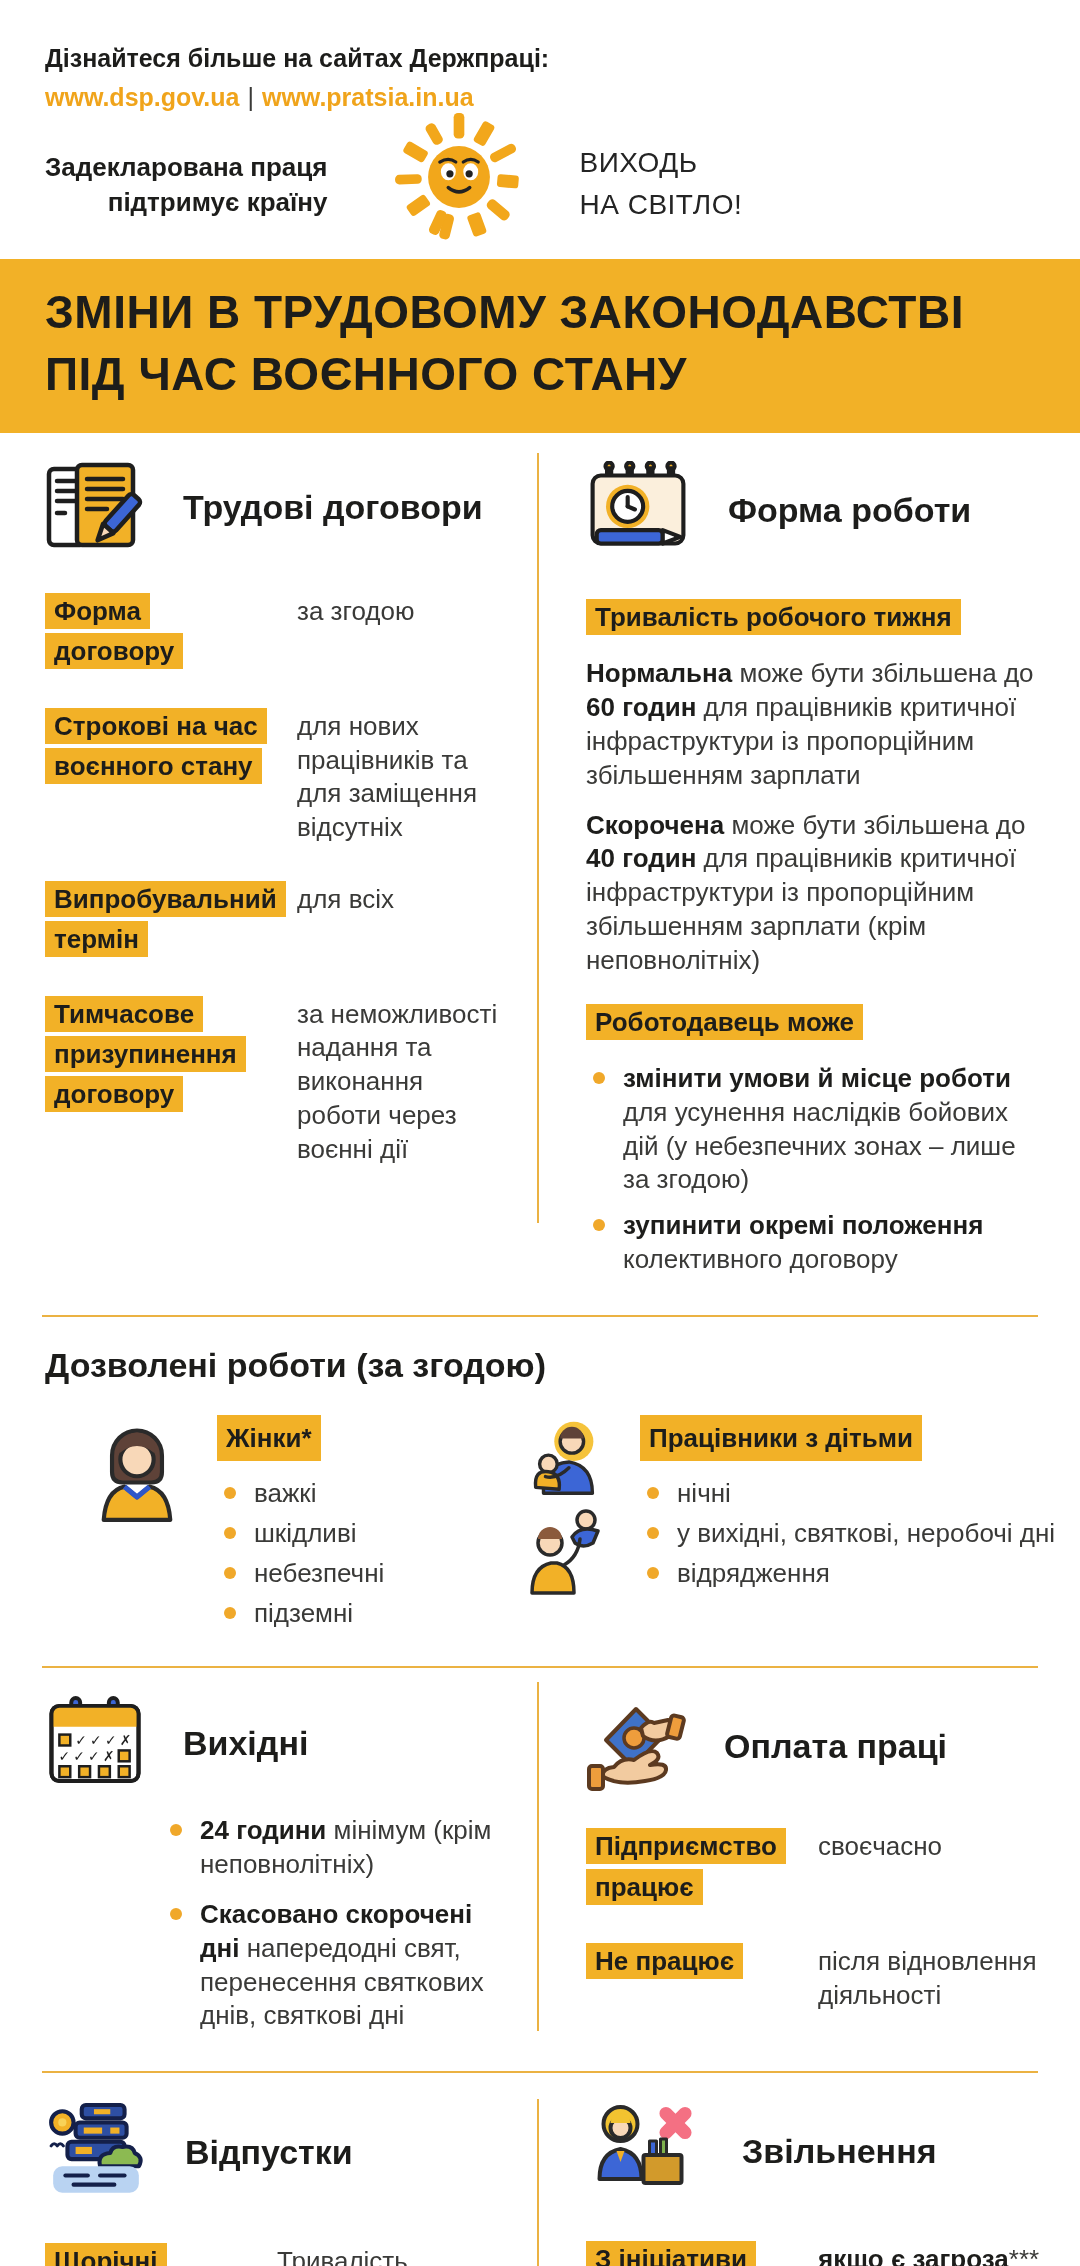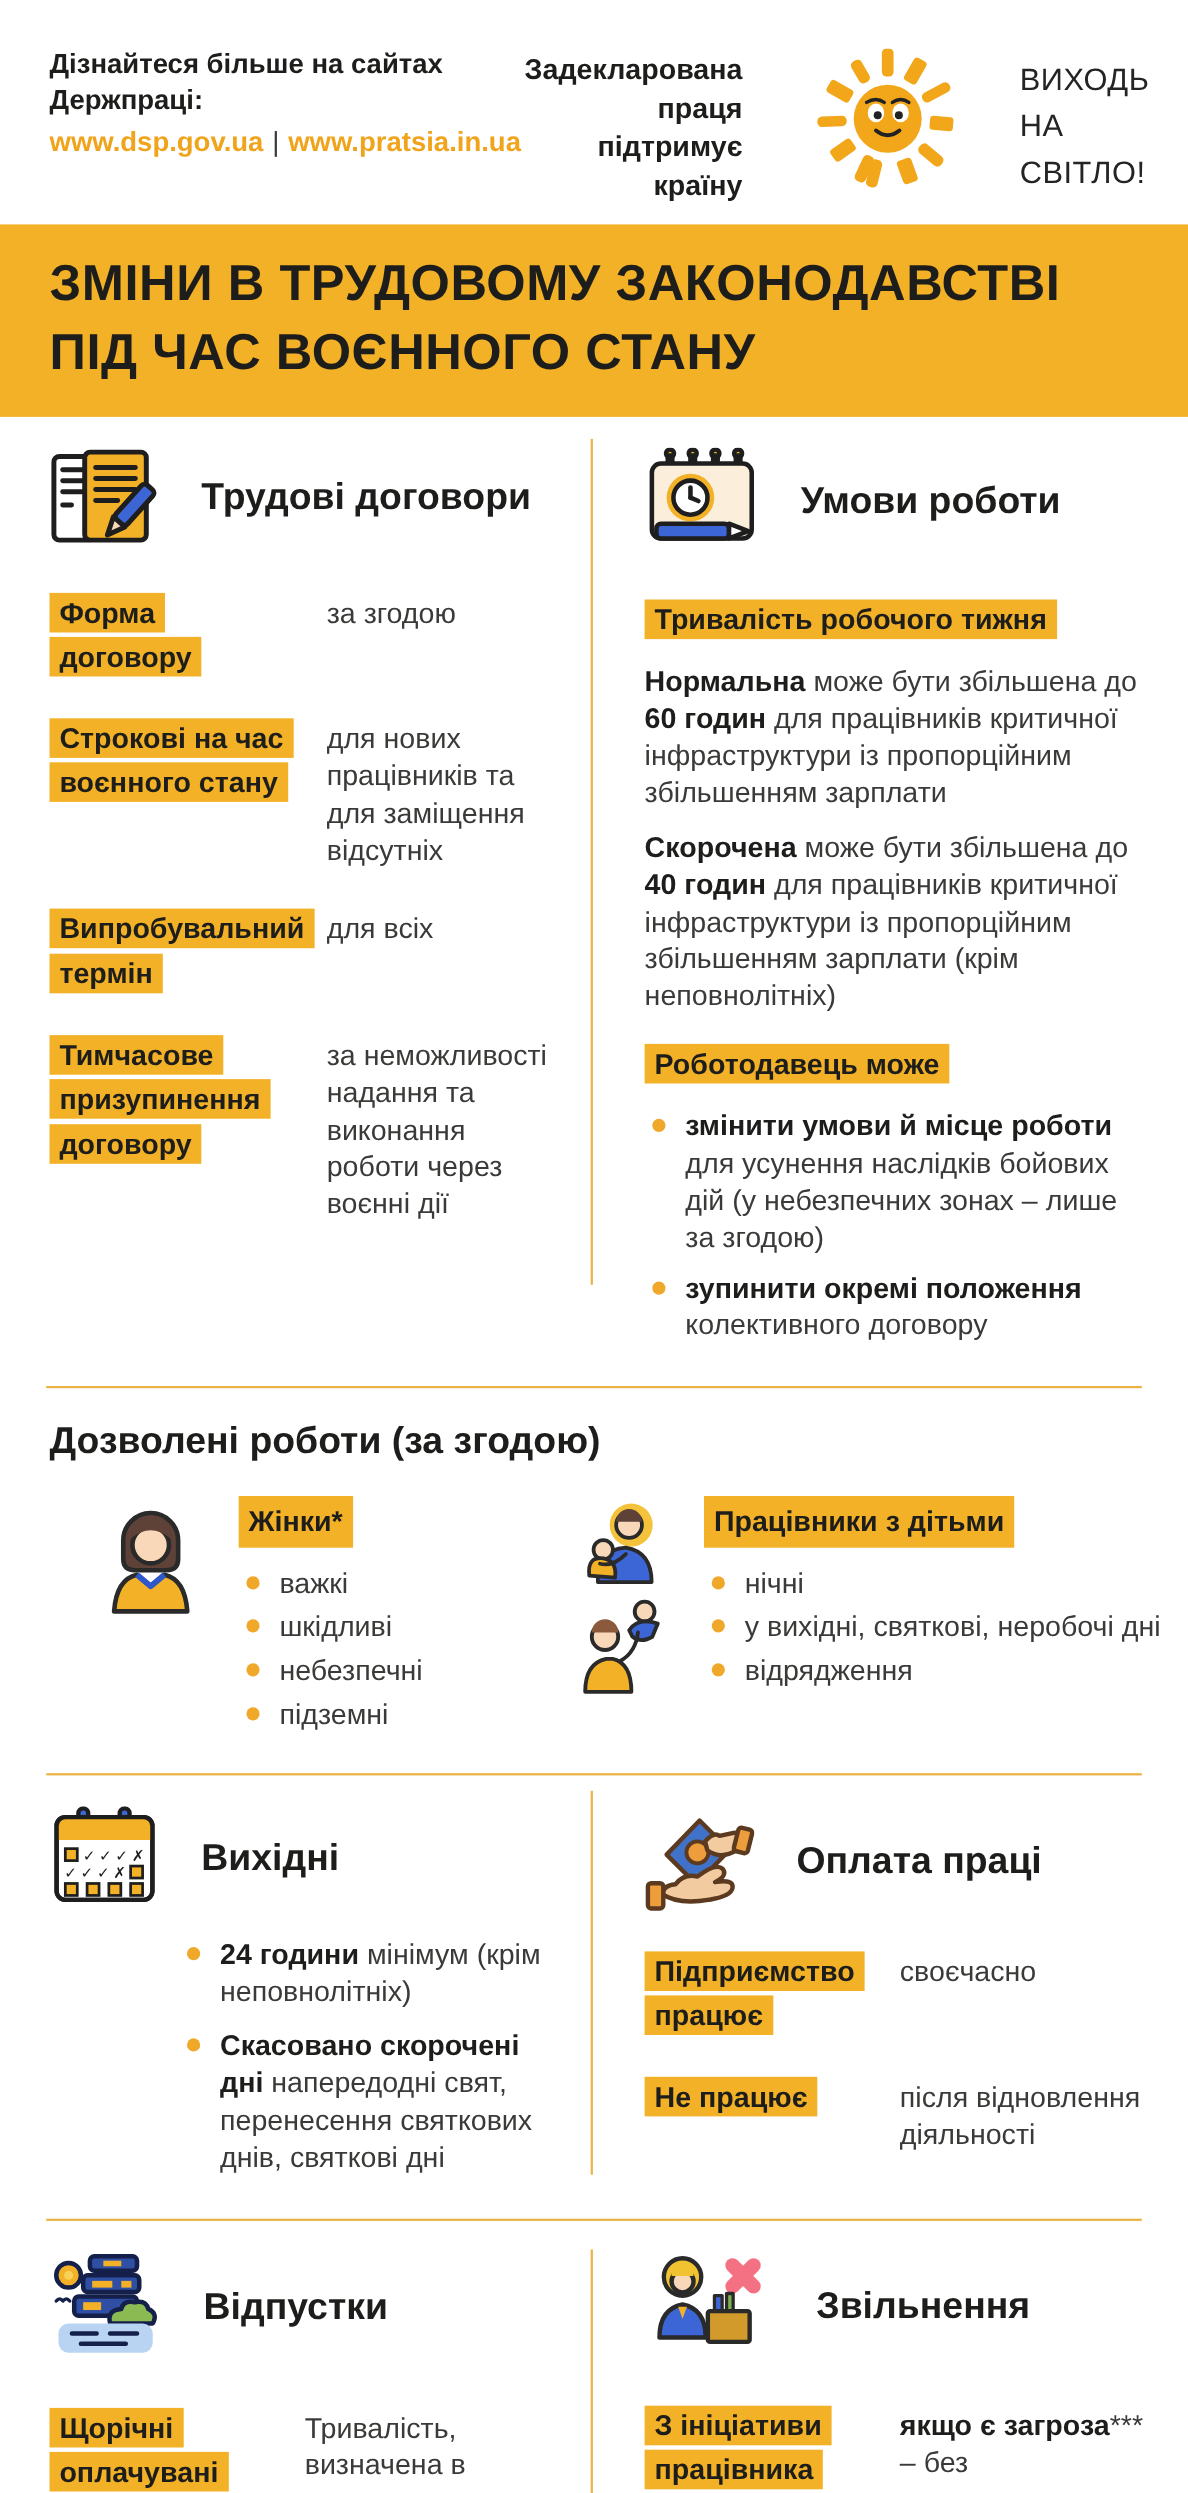--- a/index.html
+++ b/index.html
@@ -13,21 +13,21 @@
     --srcbg:#E4EFF8;
   }
   *{margin:0;padding:0;box-sizing:border-box;}
   html,body{background:#fff;}
   body{
     width:1080px;
     font-family:"Liberation Sans","DejaVu Sans",sans-serif;
     font-size:26px;line-height:1.3;color:var(--body);
   }
   
-  .header{display:flex;align-items:flex-start;justify-content:center;padding:30px 35px 18px 45px;}
+  .header{display:flex;align-items:flex-start;justify-content:center;padding:30px 35px 18px 45px;flex-direction:column;}
   .hdr-left{padding-top:12px;}
   .hdr-info{font-weight:700;color:var(--ink);font-size:25px;}
   .hdr-links{font-weight:700;font-size:25px;margin-top:6px;color:var(--link);}
   .hdr-links .sep{color:#3a3a38;font-weight:400;padding:0 8px;}
   .hdr-right{display:flex;align-items:center;gap:44px;}
   .hdr-slogan{font-weight:700;color:var(--ink);font-size:26px;text-align:right;line-height:1.35;margin-right:22px;padding-top:16px;}
   .logo-text{font-weight:400;color:#242424;font-size:28px;line-height:1.5;margin-left:10px;padding-top:14px;letter-spacing:.5px;}
   
   .banner{background:var(--gold);padding:22px 45px 28px;}
   .banner div{font-size:46px;font-weight:700;color:var(--ink);line-height:1.35;letter-spacing:.5px;}
@@ -197,21 +197,21 @@
             <circle cx="40" cy="44" r="21" fill="#F2B127" stroke="none"></circle>
             <circle cx="40" cy="44" r="15" fill="#FFFFFF"></circle>
             <line x1="40" y1="44" x2="40" y2="35"></line>
               <line x1="40" y1="44" x2="47" y2="47"></line>
             <rect x="10" y="67" width="64" height="13" rx="4" fill="#3C66D6"></rect>
             <polygon points="74,67 91,73.5 74,80" fill="#FFFFFF"></polygon>
             <polygon points="85,70.5 91,73.5 85,76.5" fill="#1E1E1E" stroke="none"></polygon>
           </g>
         </svg>
       </span>
-      <span class="sec-title">Умови роботи</span>
+      <span class="sec-title">Форма роботи</span>
     </div>
     <p style="margin-bottom:20px;"><span class="hl">Тривалість робочого тижня</span></p>
     <p class="para"><b>Нормальна</b><span> може бути збільшена до </span><b>60 годин</b><span> для працівників критичної інфраструктури із пропорційним збільшенням зарплати</span></p>
     <p class="para" style="margin-bottom:24px;"><b>Скорочена</b><span> може бути збільшена до </span><b>40 годин</b><span> для працівників критичної інфраструктури із пропорційним збільшенням зарплати (крім неповнолітніх)</span></p>
     <p style="margin-bottom:20px;"><span class="hl">Роботодавець може</span></p>
     <ul class="blist">
       <li><b>змінити умови й місце роботи</b><span> для усунення наслідків бойових дій (у небезпечних зонах – лише за згодою)</span></li>
       <li><b>зупинити окремі положення</b><span> колективного договору</span></li>
     </ul>
   </div>

